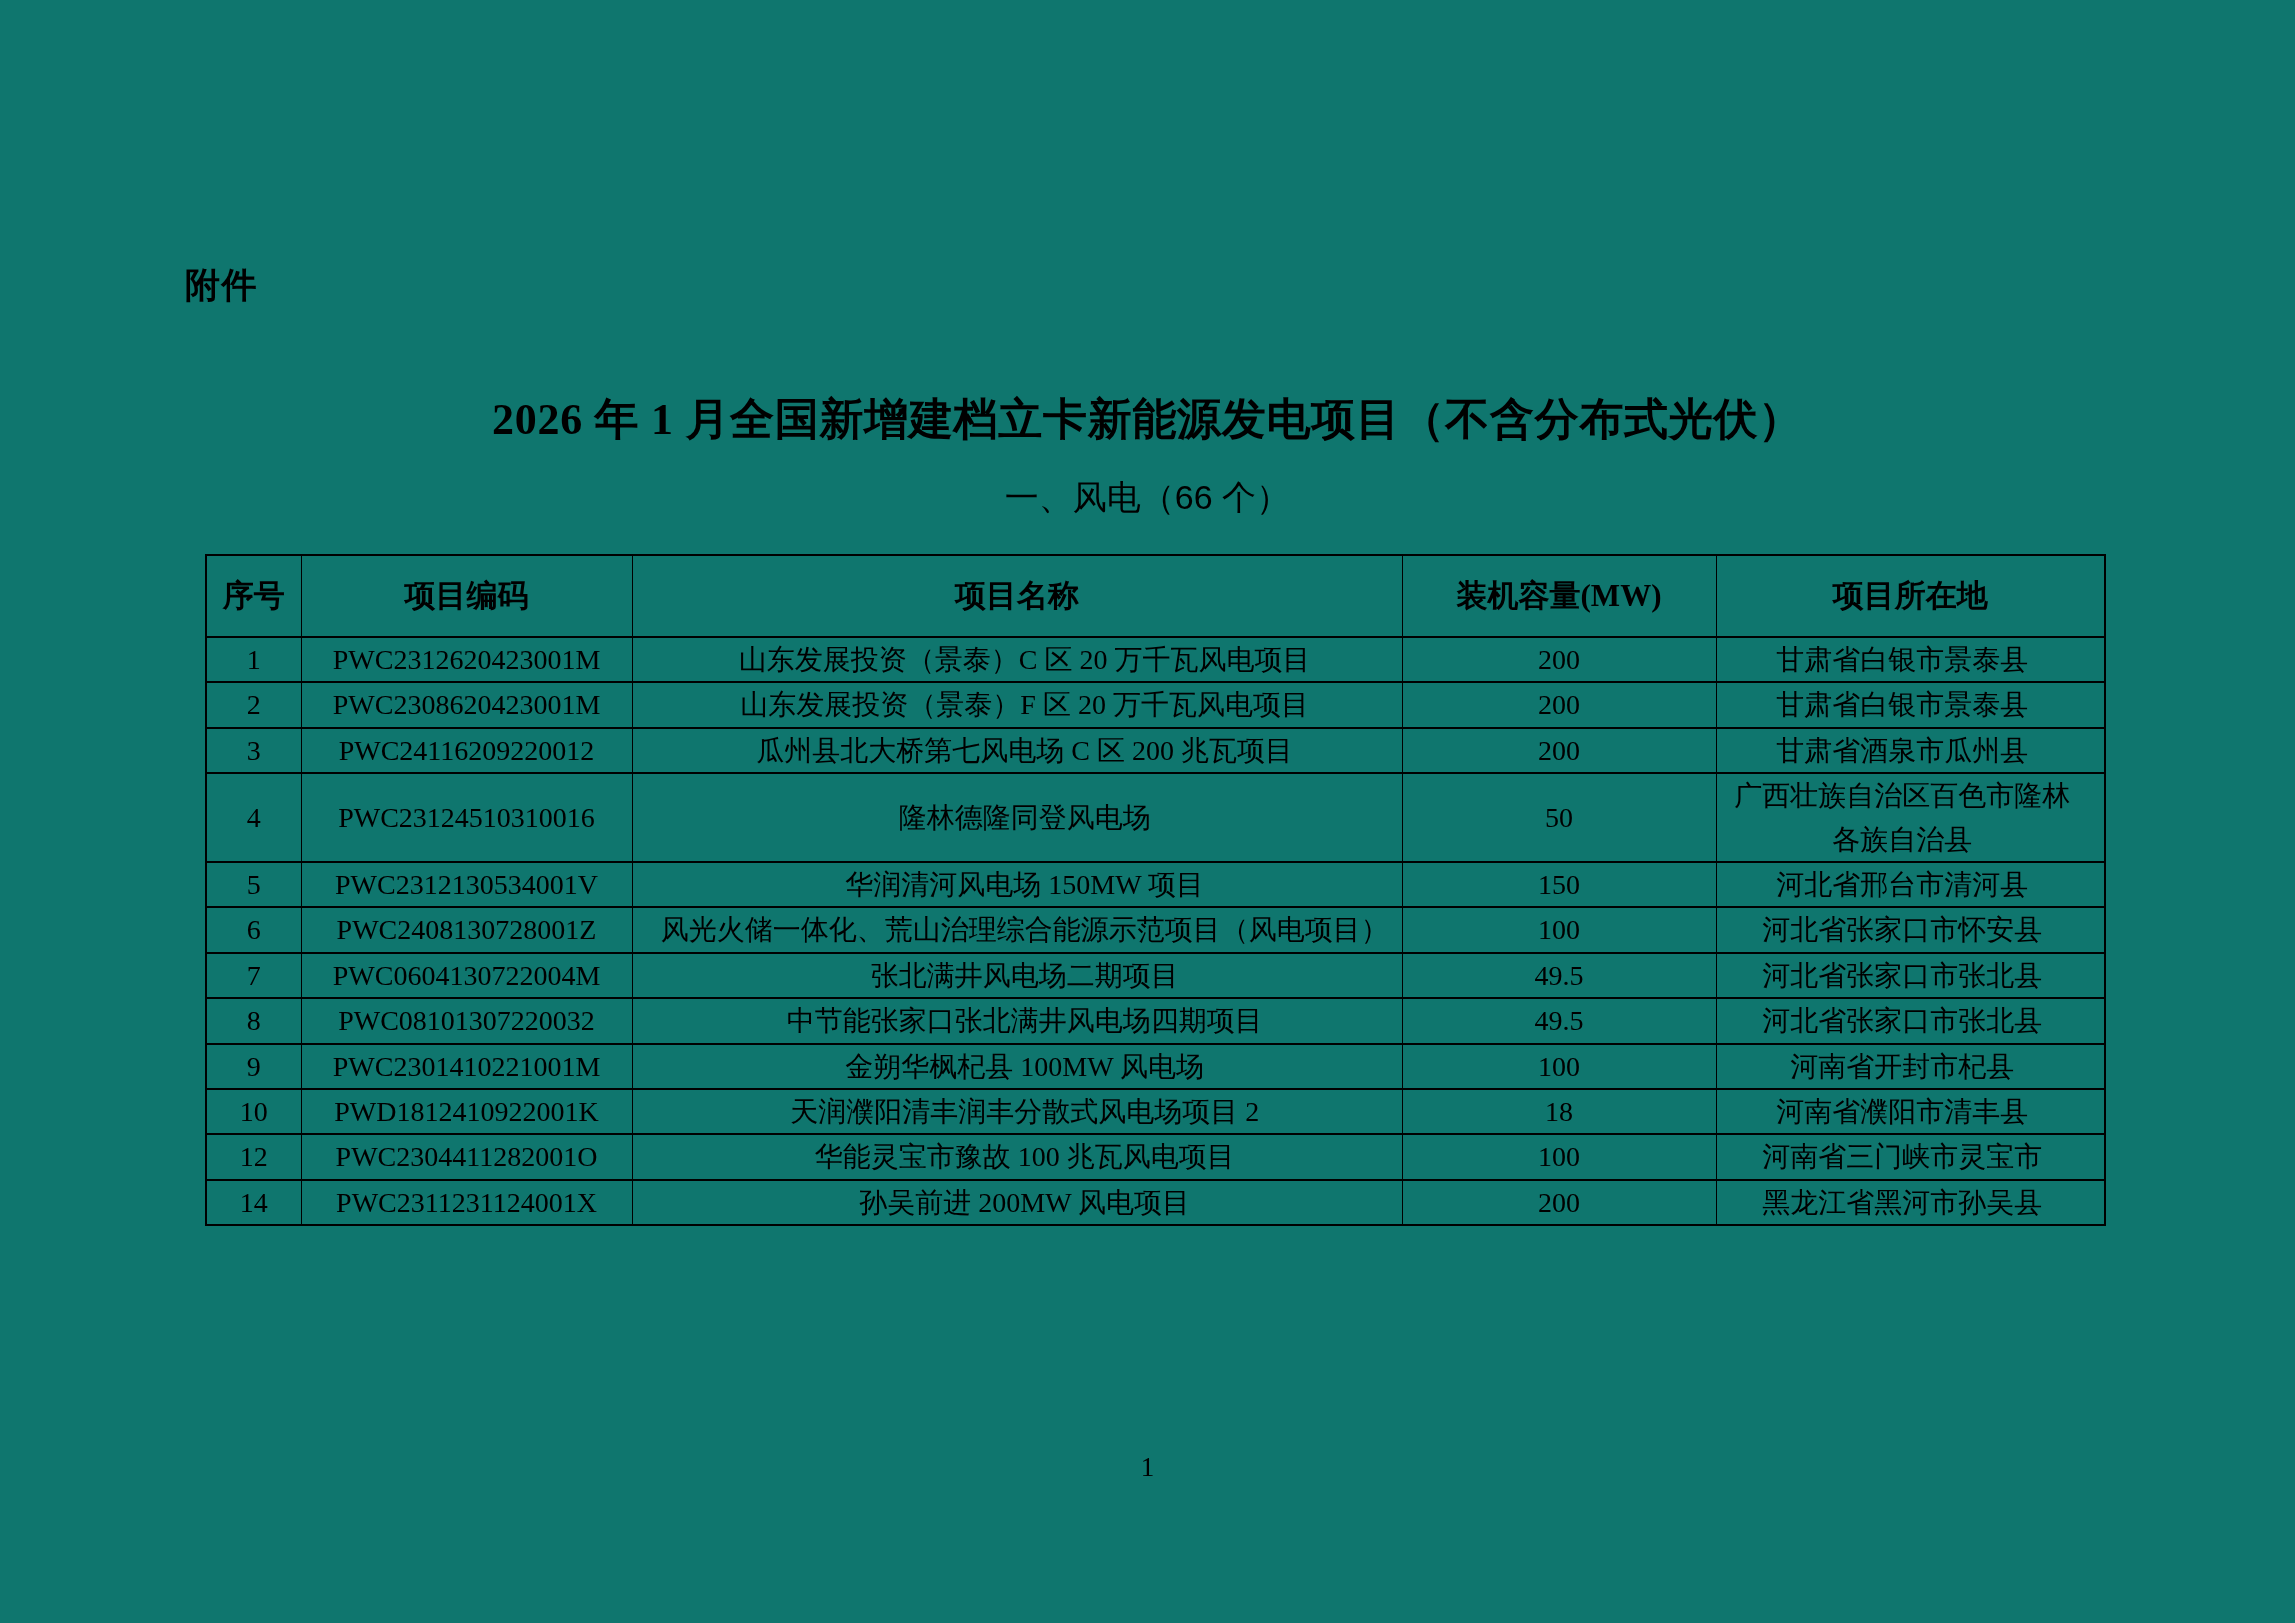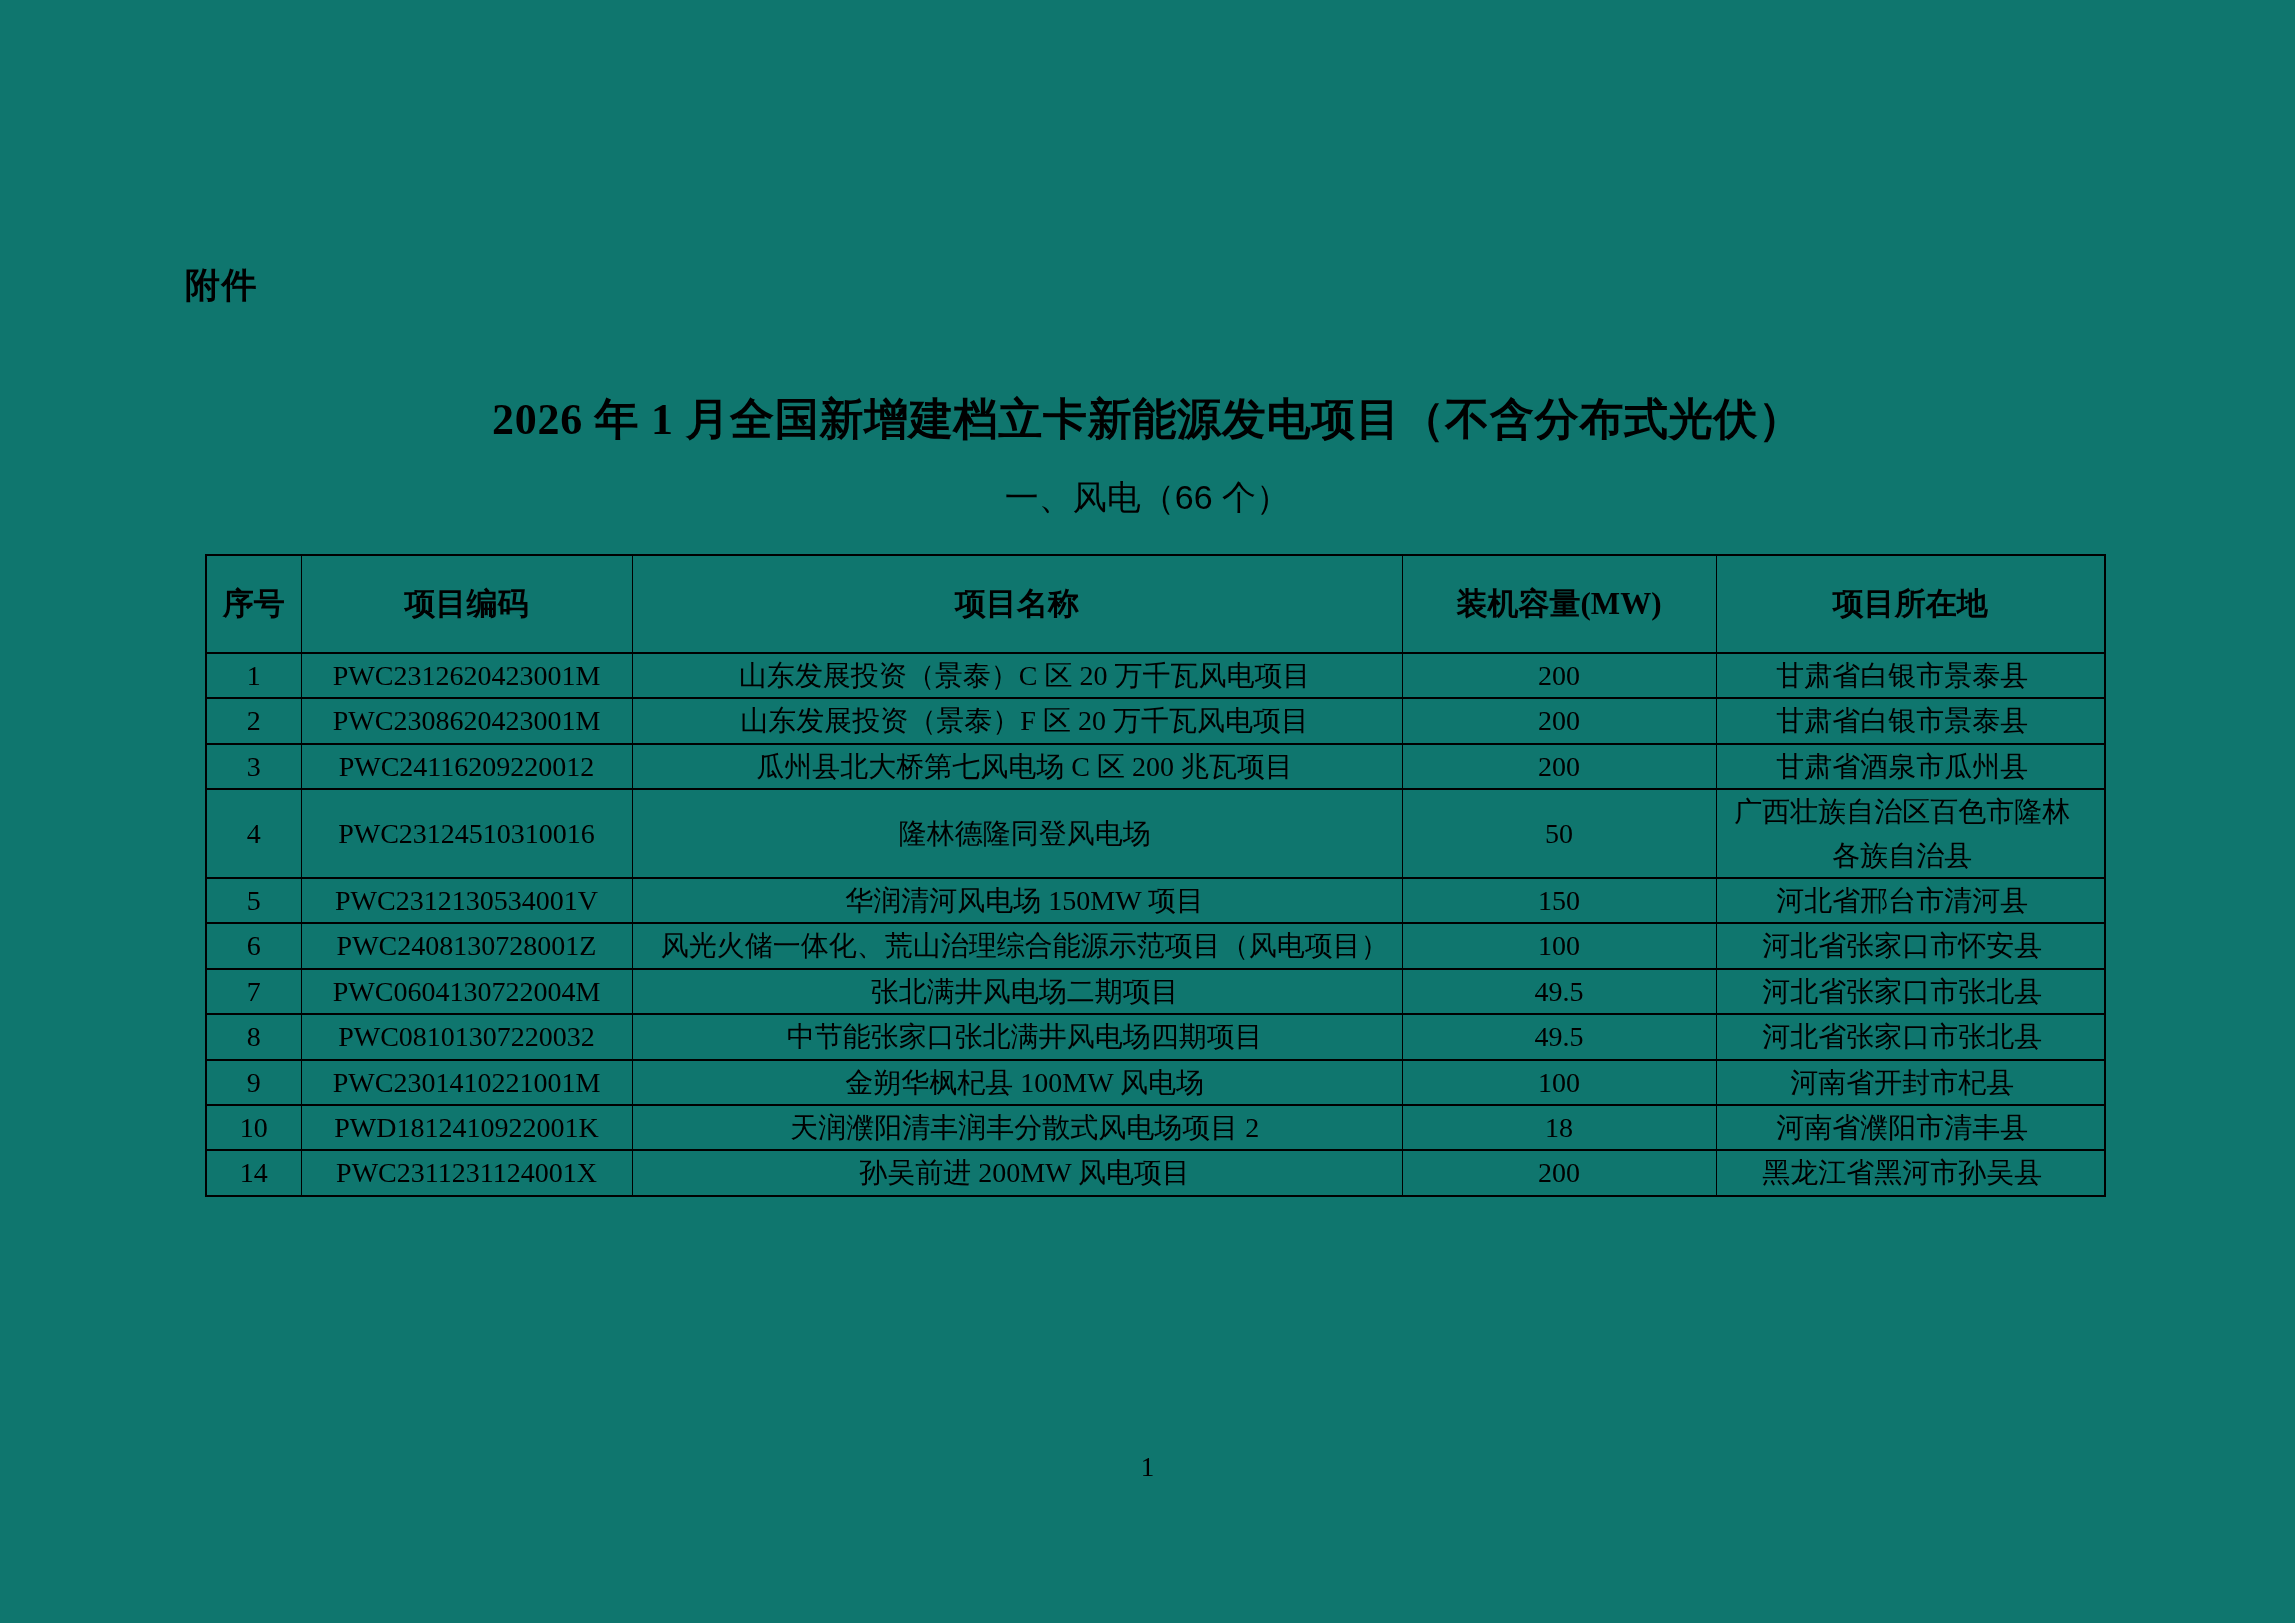--- a/index.html
+++ b/index.html
@@ -60,21 +60,21 @@
     border-left: 1.4px solid #000;
     border-right: 1.4px solid #000;
     border-top: 2.7px solid #000;
     border-bottom: 2.7px solid #000;
     vertical-align: middle;
     font-size: 28px;
     line-height: 1.55;
     color: #000;
   }
   table.data-table th {
-    height: 98px;
+    height: 82px;
     font-weight: bold;
     font-size: 31px;
     text-align: center;
     margin-top: 36px;
   }
   table.data-table td { height: 45px; text-align: center; }
   table.data-table td.cell-name {
     text-align: center;
     padding-left: 18px;
     padding-right: 2.7px;
@@ -186,20 +186,27 @@
         <td class="cell-location">河南省开封市杞县</td>
       </tr>
       <tr>
         <td>10</td>
         <td>PWD1812410922001K</td>
         <td class="cell-name">天润濮阳清丰润丰分散式风电场项目 2</td>
         <td>18</td>
         <td class="cell-location">河南省濮阳市清丰县</td>
       </tr>
       <tr>
+        <td>12</td>
+        <td>PWC2304411282001O</td>
+        <td class="cell-name">华能灵宝市豫故 100 兆瓦风电项目</td>
+        <td>100</td>
+        <td class="cell-location">河南省三门峡市灵宝市</td>
+      </tr>
+      <tr>
         <td>14</td>
         <td>PWC2311231124001X</td>
         <td class="cell-name">孙吴前进 200MW 风电项目</td>
         <td>200</td>
         <td class="cell-location">黑龙江省黑河市孙吴县</td>
       </tr>
     </tbody>
   </table>
 
   <div class="page-number">1</div>

